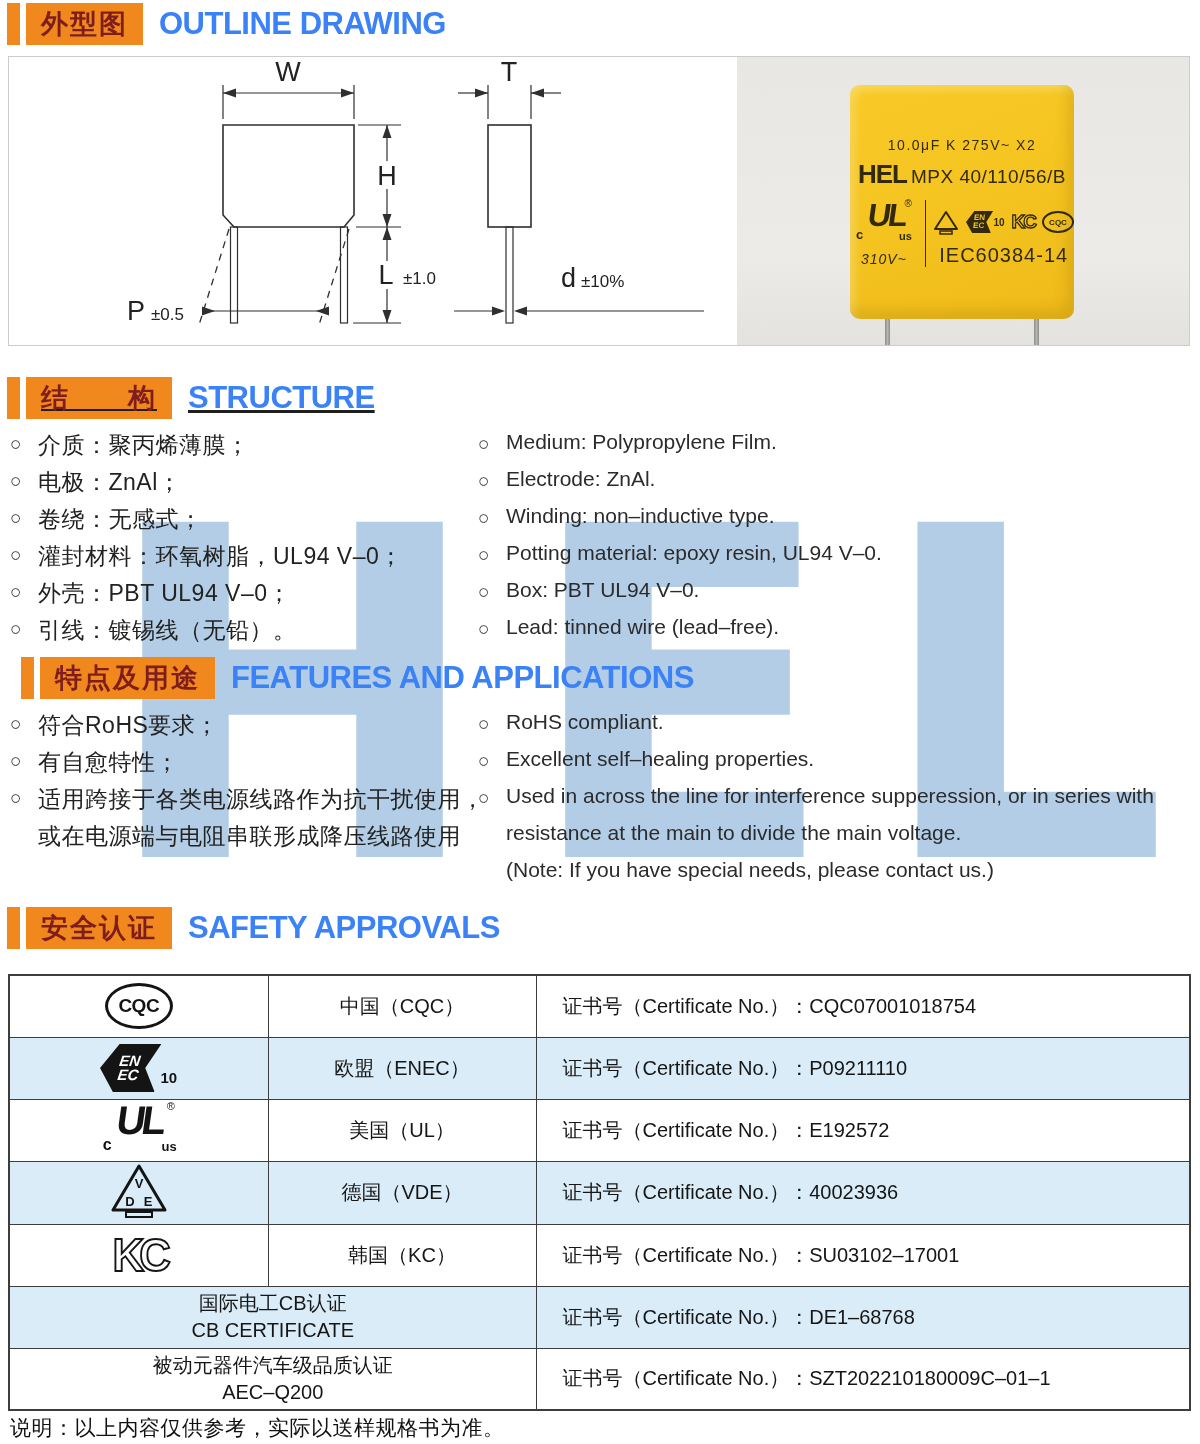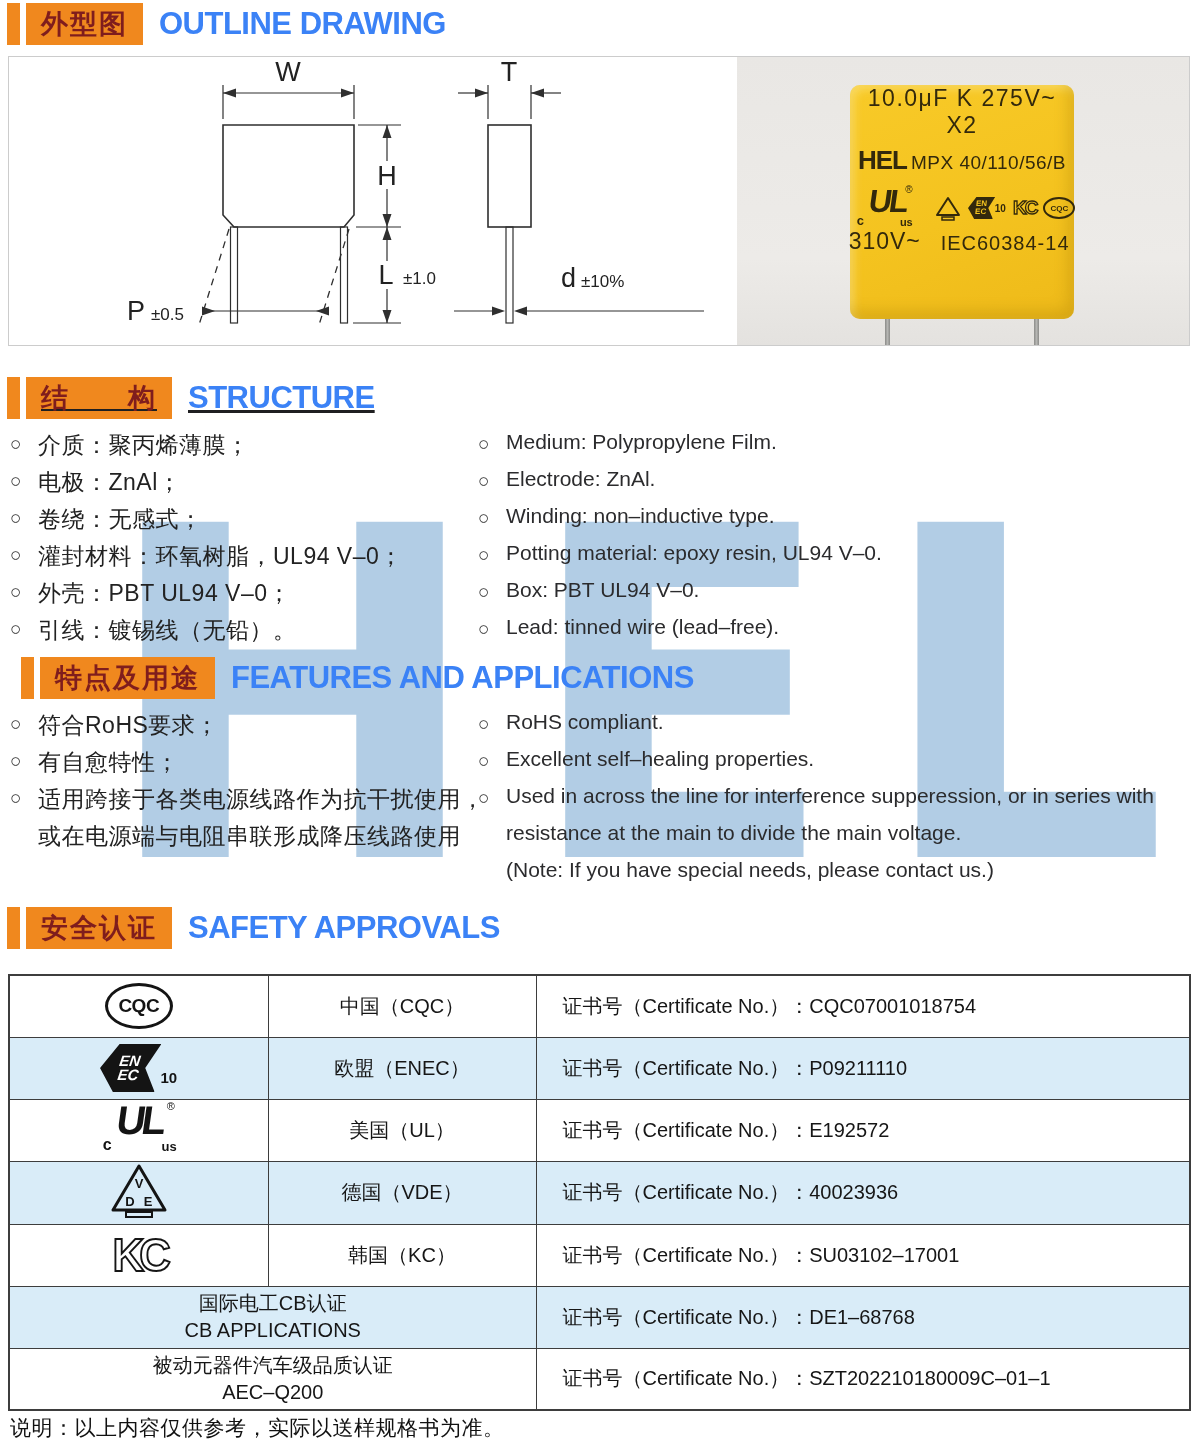--- a/index.html
+++ b/index.html
@@ -28,29 +28,29 @@
   .thin    { stroke:#2f2f2f; stroke-width:1.2; fill:none; }
   .dash    { stroke:#2f2f2f; stroke-width:1.3; fill:none; stroke-dasharray:7 6; }
   .ah      { fill:#2f2f2f; }
 
   .photo { position:absolute; right:0; top:0; width:452px; height:288px;
            background:linear-gradient(180deg,#e9e7e4 0%,#edebe8 70%,#e4e2df 100%); overflow:hidden; }
   .cap { position:absolute; left:113px; top:28px; width:224px; height:234px; border-radius:10px;
          background:linear-gradient(160deg,#f8ca28 0%,#f4c31f 55%,#eeba19 100%);
          box-shadow:inset -6px -8px 14px rgba(150,110,0,.25), inset 4px 4px 8px rgba(255,240,160,.5);
          color:#33290c; text-align:center; }
-  .cap-line1 { font-size:23px; letter-spacing:1.5px; font-weight:500; }
+  .cap-line1 { padding-top:52px; font-size:14px; letter-spacing:1.5px; font-weight:500; }
   .cap-line2 { margin-top:6px; display:flex; justify-content:center; align-items:baseline; gap:4px; }
   .cap-brand { font-size:26px; font-weight:800; letter-spacing:-1px; }
   .cap-series { font-size:19px; letter-spacing:0.5px; font-weight:500; }
   .cap-bottom { margin-top:10px; display:flex; justify-content:center; align-items:stretch; }
   .cap-col-l { width:86px; display:flex; flex-direction:column; align-items:center; justify-content:space-between; }
   .cap-divider { width:2px; background:#33290c; margin:0 7px; }
   .cap-col-r { display:flex; flex-direction:column; align-items:center; justify-content:space-between; }
-  .cap-voltage { font-size:23px; letter-spacing:1px; font-weight:500; }
+  .cap-voltage { font-size:14px; letter-spacing:1px; font-weight:500;font-style:italic; }
   .cap-standard { font-size:20px; letter-spacing:1px; font-weight:500; }
   .cap-marks { display:flex; align-items:center; gap:7px; height:44px; }
   .lead { position:absolute; width:5px; background:linear-gradient(90deg,#8b8b88,#b5b5b2,#8b8b88); }
 
   
   .mini-ul { position:relative; width:56px; height:42px; }
   .mini-ul .u-main { position:absolute; left:12px; top:-3px; font-size:32px; font-weight:800;
                      transform:skewX(-8deg); letter-spacing:-3px; color:#33290c; }
   .mini-ul .u-c  { position:absolute; left:0;  bottom:0; font-size:13px; font-weight:800; color:#33290c; }
   .mini-ul .u-us { position:absolute; right:0; bottom:0; font-size:11px; font-weight:800; color:#33290c; }
@@ -384,21 +384,21 @@
     <td class="td-cert">证书号（Certificate No.）：40023936</td>
   </tr>
   <tr>
     <td class="td-logo"><span class="logo-kc">KC</span></td>
     <td class="td-country">韩国（KC）</td>
     <td class="td-cert">证书号（Certificate No.）：SU03102–17001</td>
   </tr>
   <tr class="blue">
     <td class="td-merged" colspan="2">
       <div>国际电工CB认证</div>
-      <div>CB APPLICATIONS</div>
+      <div>CB CERTIFICATE</div>
     </td>
     <td class="td-cert">证书号（Certificate No.）：DE1–68768</td>
   </tr>
   <tr>
     <td class="td-merged" colspan="2">
       <div>被动元器件汽车级品质认证</div>
       <div>AEC–Q200</div>
     </td>
     <td class="td-cert">证书号（Certificate No.）：SZT202210180009C–01–1</td>
   </tr>

